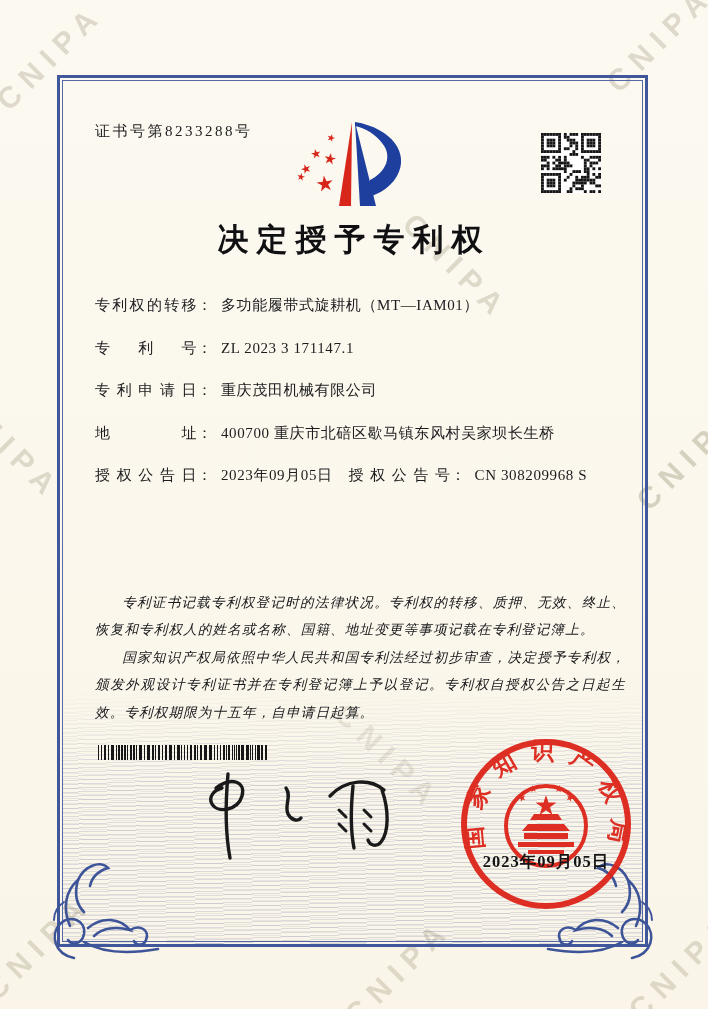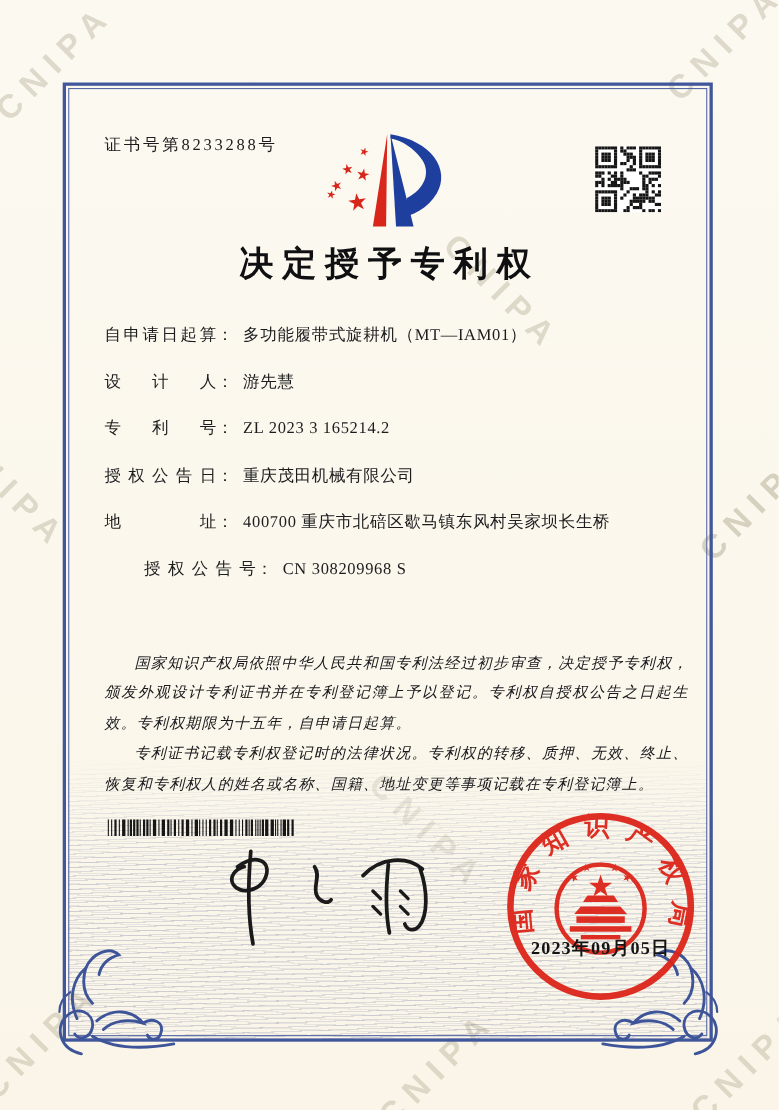--- a/index.html
+++ b/index.html
@@ -35,21 +35,21 @@
   .cert-no{position:absolute; left:95px; top:122px; font-size:15px; letter-spacing:2.5px;}
   .logo{position:absolute; left:294px; top:114px; width:120px; height:102px;}
   .qr{position:absolute; left:541px; top:133px; width:60px; height:60px; background:#fff;}
   .title{
     position:absolute; left:0; top:219px; width:708px; text-align:center;
     font-size:31px; font-weight:700; letter-spacing:8px; color:#101012;
   }
   .fields{position:absolute; left:95px; top:293px; width:530px; font-size:15px;}
   .row{height:42.6px; line-height:25px; white-space:nowrap;}
   .row.dbl{display:flex;}
-  .pair2{margin-left:36px;font-family:Liberation Serif, serif;}
+  .pair2{margin-left:16px;font-family:Liberation Serif, serif;}
   .lbl{
     display:inline-block; width:102px; text-align:justify; text-align-last:justify;
     vertical-align:top; letter-spacing:0.5px;
   }
   .colon{display:inline-block; vertical-align:top;}
   .val{margin-left:9px; letter-spacing:0.6px;}
   .body-text{
     position:absolute; left:95px; top:589px; width:531px;
     font-size:13.6px; line-height:27.4px; font-style:italic; letter-spacing:1.1px;
     text-align:justify; color:#17171a;
@@ -348,44 +348,44 @@
         <rect x="42.86" y="57.14" width="2.86" height="2.86"></rect>
         <rect x="48.57" y="57.14" width="2.86" height="2.86"></rect>
         <rect x="51.43" y="57.14" width="2.86" height="2.86"></rect>
         <rect x="57.14" y="57.14" width="2.86" height="2.86"></rect>
       </svg></div>
 
   <div class="title">决定授予专利权</div>
 
   <div class="fields">
     <div class="row">
-      <span class="lbl">自申请日起算</span><span class="colon">：</span><span class="val">多功能履带式旋耕机（MT—IAM01）</span>
+      <span class="lbl">专利权的转移</span><span class="colon">：</span><span class="val">多功能履带式旋耕机（MT—IAM01）</span>
     </div>
     <div class="row">
-      <span class="lbl">设计人</span><span class="colon">：</span><span class="val">游先慧</span>
+      <span class="lbl">专利号</span><span class="colon">：</span><span class="val">ZL 2023 3 171147.1</span>
     </div>
     <div class="row">
-      <span class="lbl">专利号</span><span class="colon">：</span><span class="val">ZL 2023 3 165214.2</span>
-    </div>
-    <div class="row">
-      <span class="lbl">授权公告日</span><span class="colon">：</span><span class="val">重庆茂田机械有限公司</span>
+      <span class="lbl">专利申请日</span><span class="colon">：</span><span class="val">重庆茂田机械有限公司</span>
     </div>
     <div class="row">
       <span class="lbl">地址</span><span class="colon">：</span><span class="val">400700 重庆市北碚区歇马镇东风村吴家坝长生桥</span>
     </div>
     <div class="row dbl">
+      <span>
+        <span class="lbl">授权公告日</span><span class="colon">：</span><span class="val">2023年09月05日</span>
+      </span>
       <span class="pair2">
         <span class="lbl">授权公告号</span><span class="colon">：</span><span class="val">CN 308209968 S</span>
       </span>
     </div>
   </div>
 
   <div class="body-text">
+    <p>专利证书记载专利权登记时的法律状况。专利权的转移、质押、无效、终止、恢复和专利权人的姓名或名称、国籍、地址变更等事项记载在专利登记簿上。</p>
     <p>国家知识产权局依照中华人民共和国专利法经过初步审查，决定授予专利权，颁发外观设计专利证书并在专利登记簿上予以登记。专利权自授权公告之日起生效。专利权期限为十五年，自申请日起算。</p>
-    <p>专利证书记载专利权登记时的法律状况。专利权的转移、质押、无效、终止、恢复和专利权人的姓名或名称、国籍、地址变更等事项记载在专利登记簿上。</p>
   </div>
 
   <div class="barcode">
       <i style="left:0px;width:1px"></i>
       <i style="left:3px;width:1px"></i>
       <i style="left:6px;width:2px"></i>
       <i style="left:10px;width:1px"></i>
       <i style="left:13px;width:3px"></i>
       <i style="left:18px;width:1px"></i>
       <i style="left:20px;width:2px"></i>

